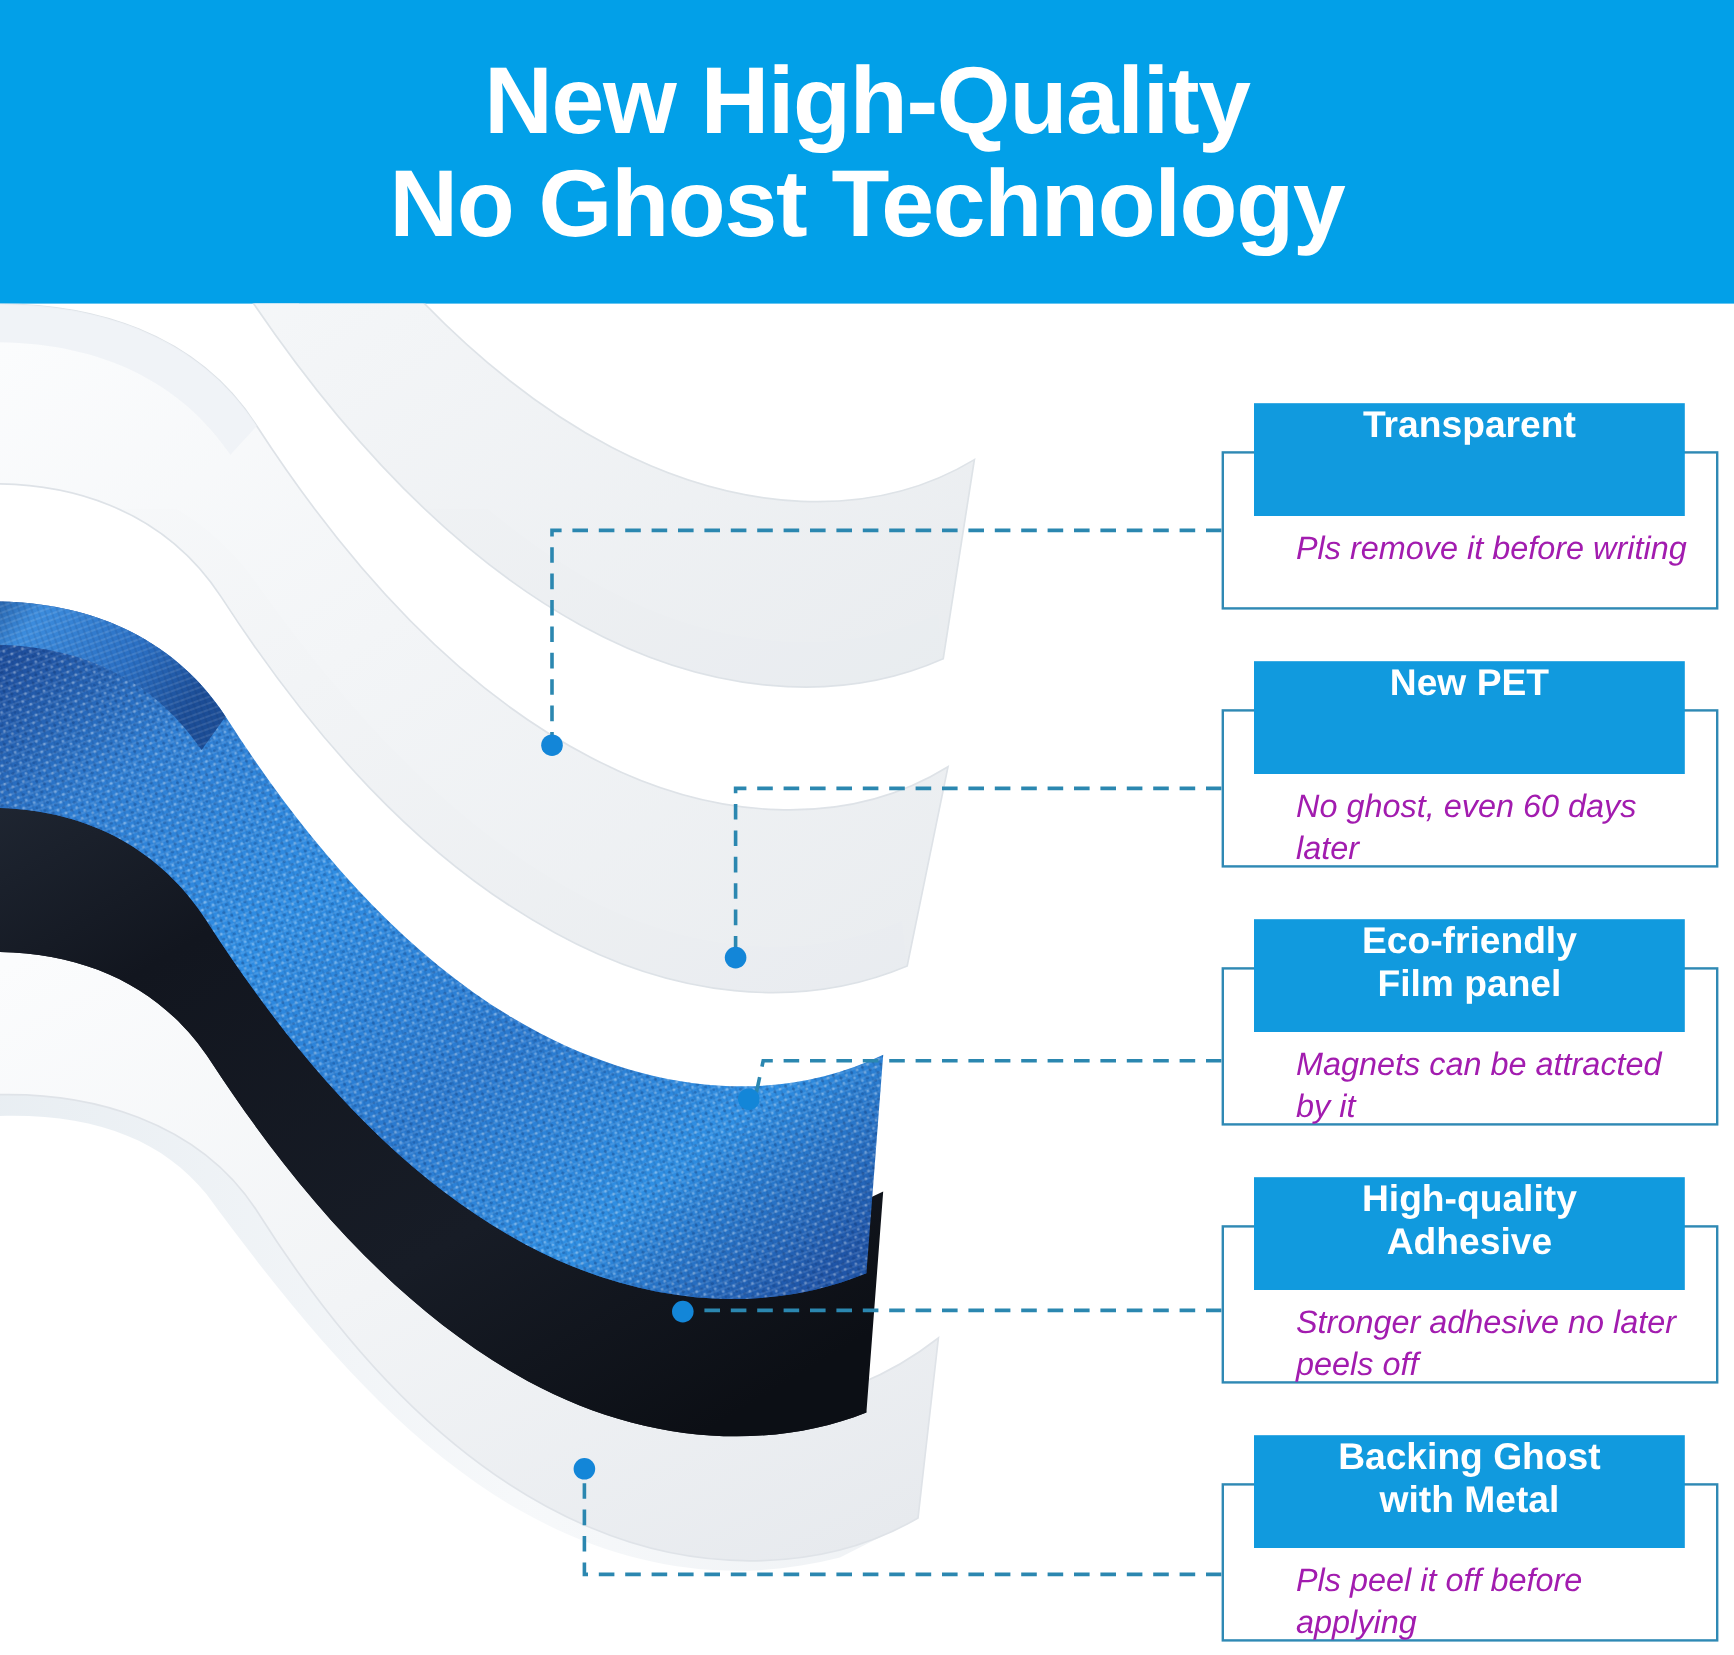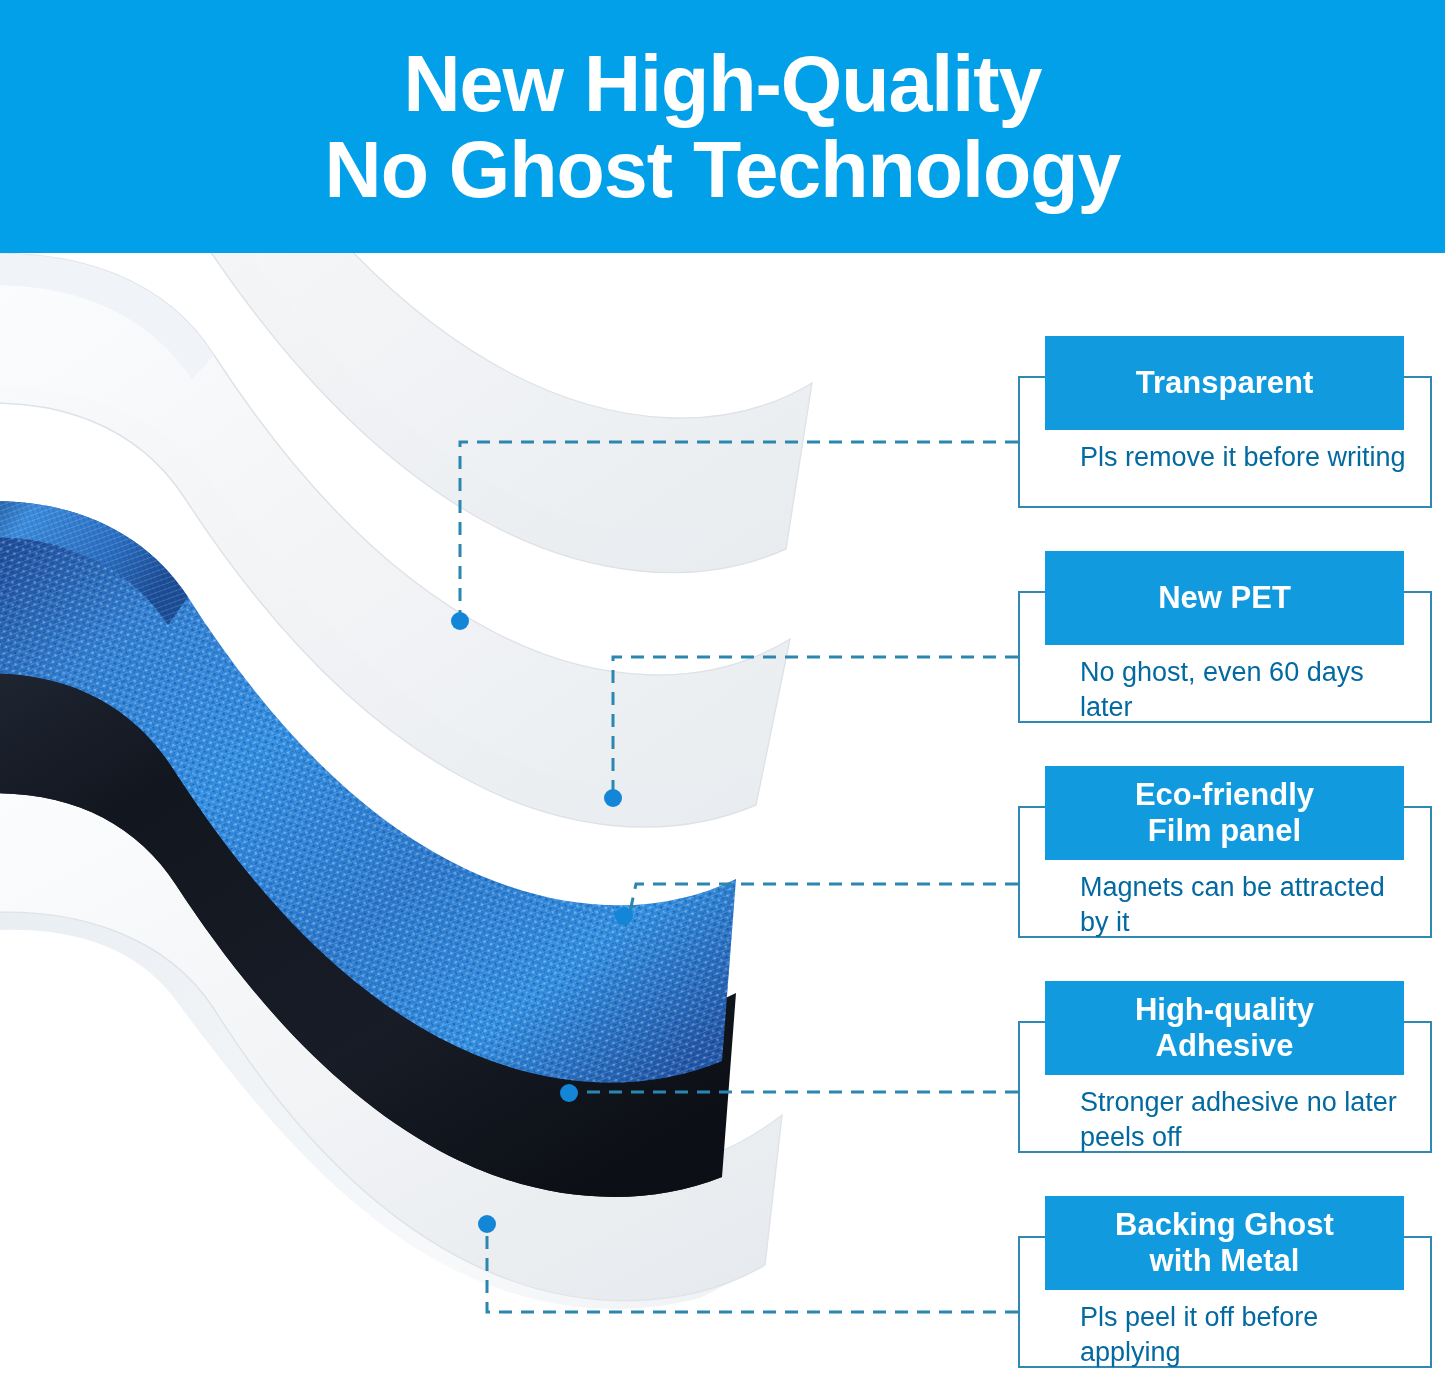--- a/index.html
+++ b/index.html
@@ -77,41 +77,41 @@
   .callout-band {
     position: absolute;
     left: 27px;
     top: 0;
     width: 359px;
     height: 94px;
     background: #119ade;
     display: flex;
     flex-direction: column;
     align-items: center;
-    justify-content: center;
     z-index: 3;
   }
   .callout-band .bt {
     color: #ffffff;
     font-weight: 700;
     font-size: 31px;
     line-height: 1.16;
     text-align: center;
     white-space: nowrap;
   }
   .callout-desc {
     position: absolute;
     left: 62px;
     top: 104px;
     width: 330px;
     z-index: 4;
-    color: #0369a1;
+    color: #a21caf;
     font-size: 27px;
     line-height: 1.28;
     text-align: left;
+    font-style: italic;
   }
 </style>
 </head>
 <body>
 
 <div id="page">
 
   <div id="header-banner">
     <div class="hl l1">New High-Quality</div>
     <div class="hl l2">No Ghost Technology</div>

